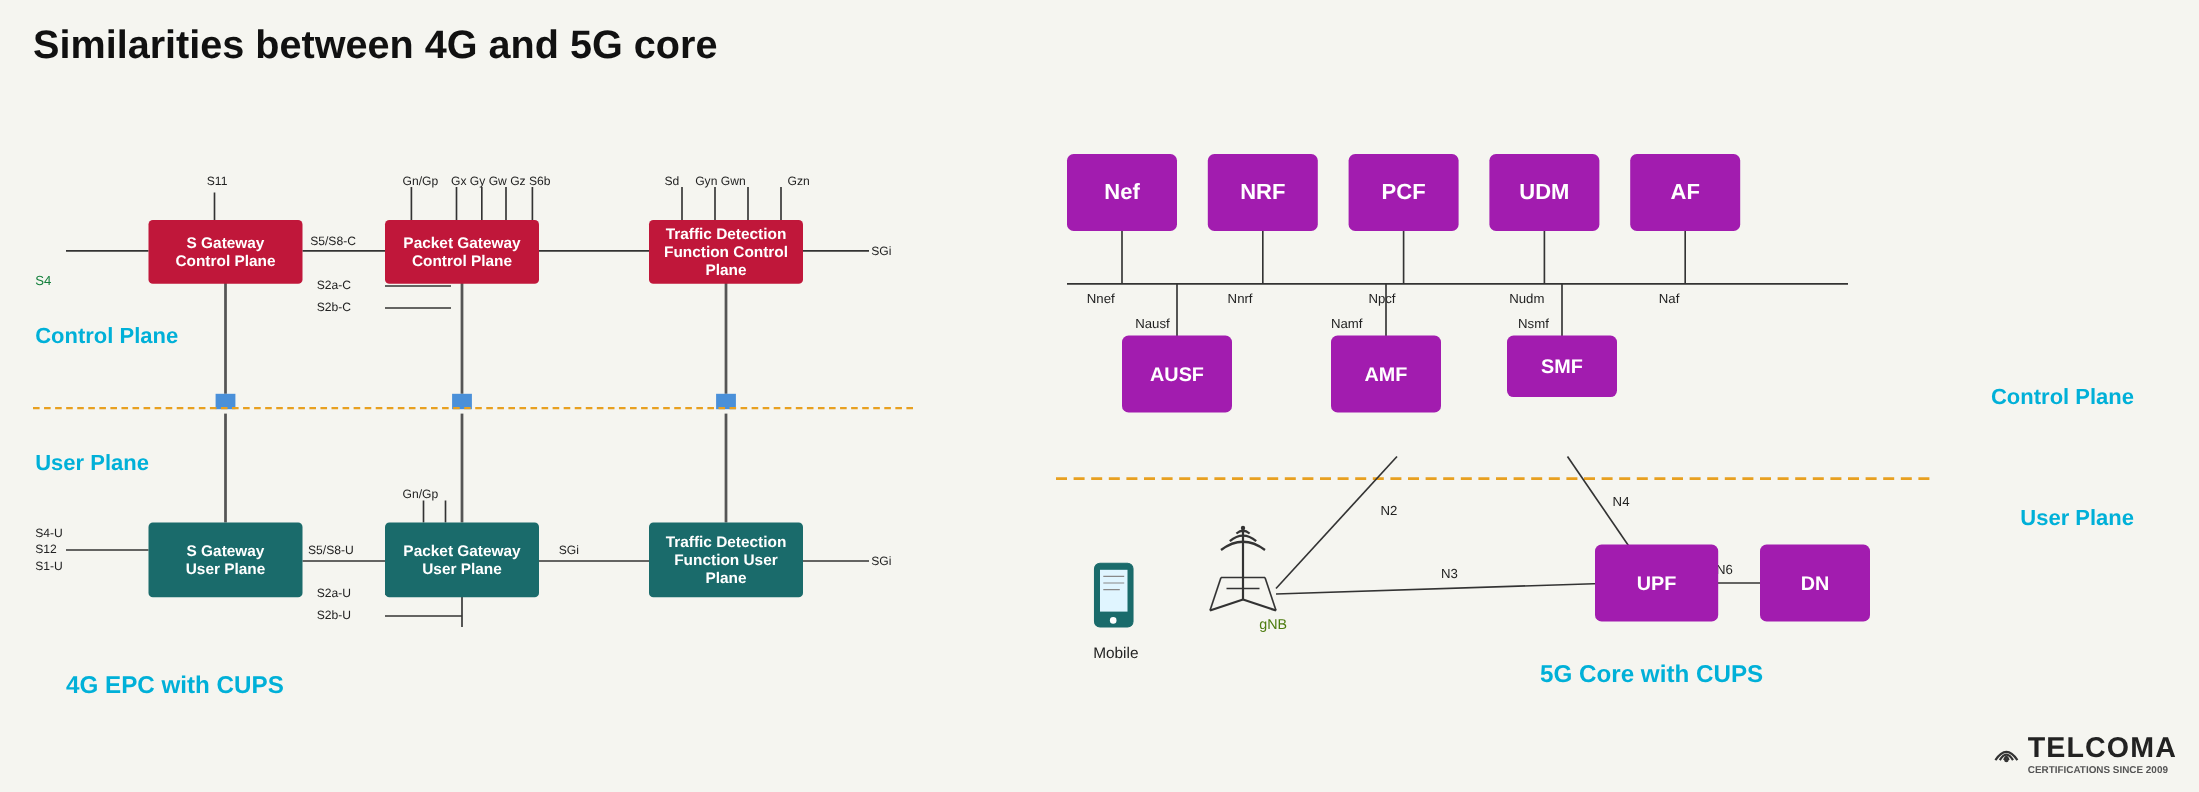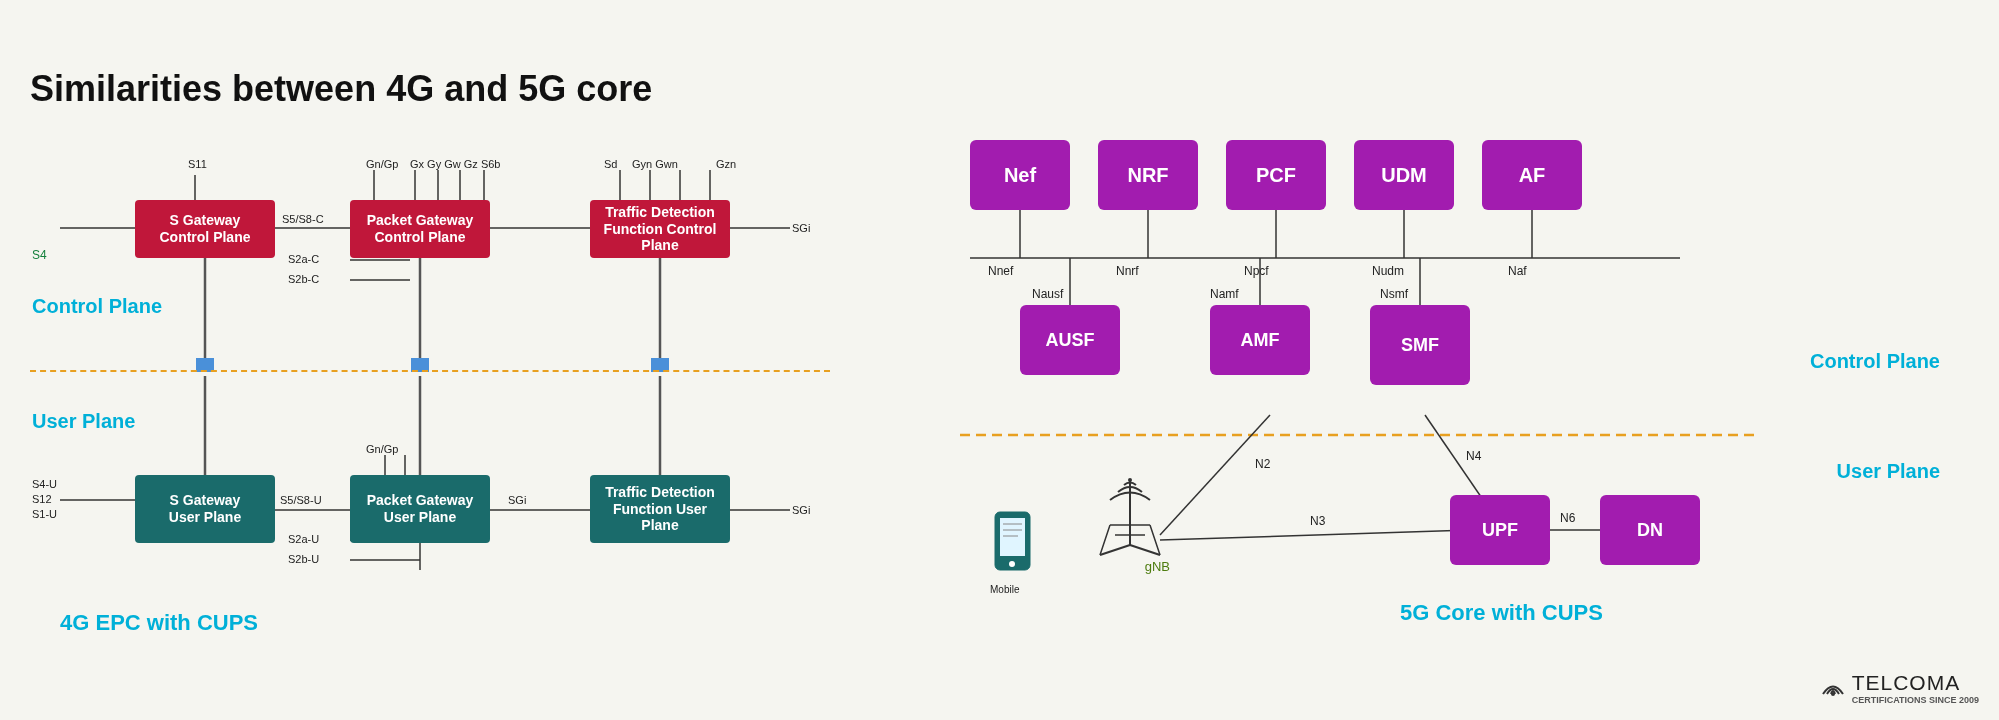--- a/index.html
+++ b/index.html
@@ -18,21 +18,20 @@
       background: #f5f5f0;
       position: relative;
       padding: 20px 30px;
     }
 
     .title {
       font-size: 36px;
       font-weight: 700;
       color: #111;
       margin-bottom: 30px;
-      margin-top: 48px;
     }
 
     
     .left-diagram {
       position: absolute;
       left: 30px;
       top: 80px;
       width: 900px;
       height: 600px;
     }
@@ -339,25 +338,25 @@
     <div class="box-teal-small" style="left:60px; top:225px; width:100px; height:70px; font-size:18px;">
       <span>AUSF</span>
     </div>
 
     <div class="box-teal-small" style="left:522px; top:60px; width:100px; height:70px; font-size:20px;">
       <span>AF</span>
     </div>
     <div class="box-teal-small" style="left:250px; top:225px; width:100px; height:70px; font-size:18px;">
       <span>AMF</span>
     </div>
-    <div class="box-teal-small" style="left:410px; top:225px; width:100px; height:80px; font-size:18px;">
+    <div class="box-teal-small" style="left:410px; top:225px; width:100px; height:56px; font-size:18px;">
       <span>SMF</span>
     </div>
 
-    <div class="box-teal-small" style="left:490px; top:415px; width:100px; height:70px; font-size:18px;">
+    <div class="box-teal-small" style="left:490px; top:415px; width:112px; height:70px; font-size:18px;">
       <span>UPF</span>
     </div>
     <div class="box-teal-small" style="left:640px; top:415px; width:100px; height:70px; font-size:18px;">
       <span>DN</span>
     </div>
 
     <div style="position:absolute; left:130px; top:390px;">
       <svg width="80" height="90" viewBox="0 0 80 90">
 
         <line x1="40" y1="10" x2="40" y2="75" stroke="#333" stroke-width="2"></line>
@@ -379,32 +378,32 @@
     <div style="position:absolute; left:30px; top:430px;">
       <svg width="45" height="70" viewBox="0 0 45 70">
         <rect x="5" y="2" width="35" height="58" rx="5" fill="#1a6b6b" stroke="#1a6b6b"></rect>
         <rect x="10" y="8" width="25" height="38" fill="#e0f5ff"></rect>
         <circle cx="22" cy="54" r="3" fill="#fff"></circle>
 
         <line x1="13" y1="14" x2="32" y2="14" stroke="#888" stroke-width="1"></line>
         <line x1="13" y1="20" x2="32" y2="20" stroke="#888" stroke-width="1"></line>
         <line x1="13" y1="26" x2="28" y2="26" stroke="#888" stroke-width="1"></line>
       </svg>
-      <div style="text-align:left; font-size:10px; color:#222;">Mobile</div>
+      <div style="text-align:right; font-size:14px; color:#222;">Mobile</div>
     </div>
   </div>
 
   <div class="telcoma-logo" style="position:absolute; bottom:15px; right:20px;">
     <div style="display:flex; align-items:center; gap:4px;">
 
       <svg width="30" height="28" viewBox="0 0 30 28">
         <path d="M5,20 Q15,5 25,20" fill="none" stroke="#333" stroke-width="2"></path>
         <path d="M9,20 Q15,10 21,20" fill="none" stroke="#333" stroke-width="2"></path>
         <path d="M13,20 Q15,14 17,20" fill="none" stroke="#333" stroke-width="2"></path>
         <circle cx="15" cy="20" r="2" fill="#333"></circle>
       </svg>
       <div>
-        <div style="font-size:21px; font-weight:400; letter-spacing:1px;">TELCOMA</div>
+        <div style="font-size:26px; font-weight:700; letter-spacing:1px;">TELCOMA</div>
         <div style="font-size:9px; font-weight:700; color:#555;">CERTIFICATIONS SINCE 2009</div>
       </div>
     </div>
   </div>
 </div>
 
 </body></html>

